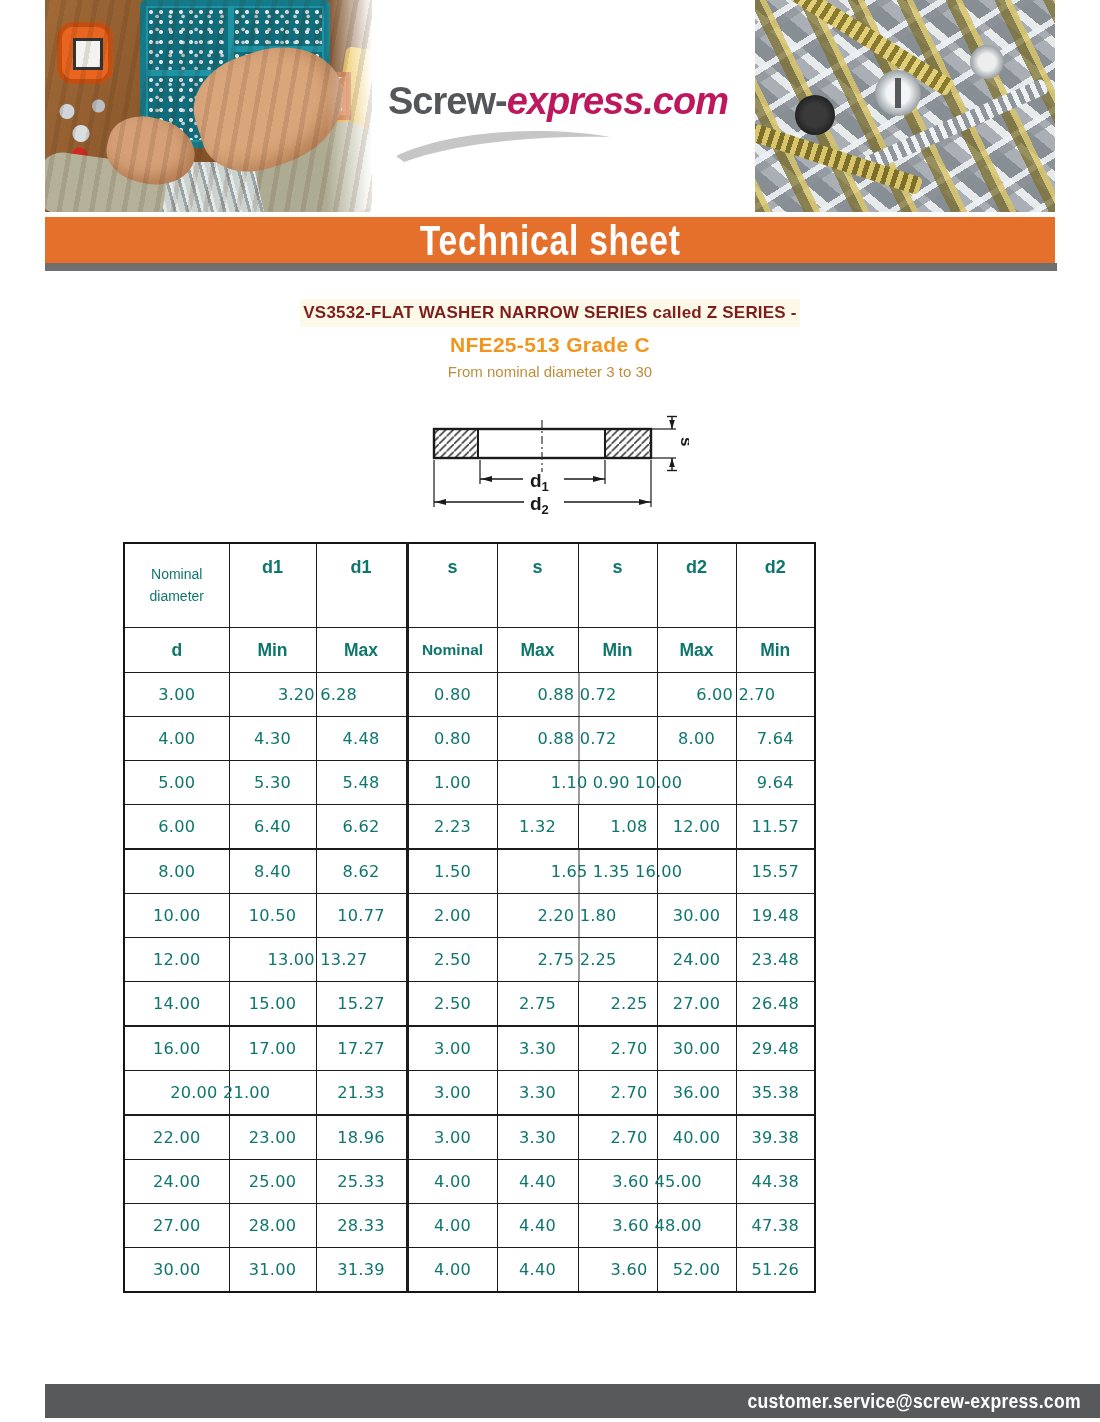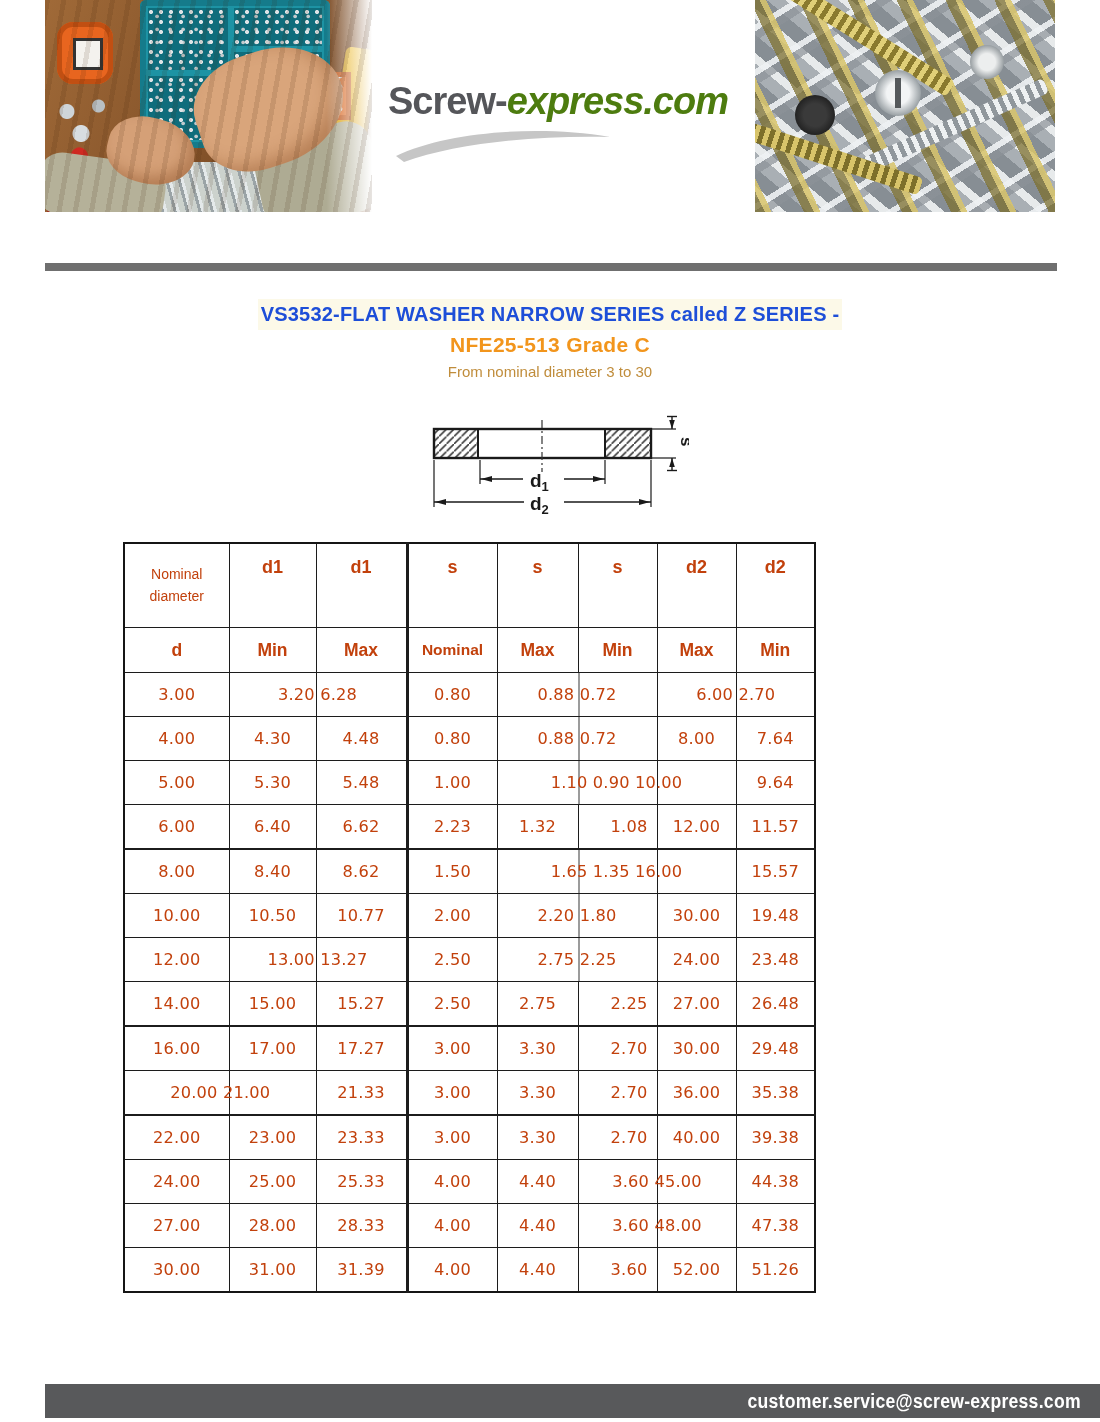--- a/index.html
+++ b/index.html
@@ -60,44 +60,44 @@
   .screwhead{position:absolute;border-radius:50%;}
   .sh1{left:120px;top:70px;width:46px;height:46px;background:radial-gradient(circle,#f2f4f5 35%,#9aa1a5 70%);}
   .sh1::after{content:"";position:absolute;left:20px;top:8px;width:6px;height:30px;background:#55595c;}
   .sh2{left:40px;top:95px;width:40px;height:40px;background:radial-gradient(circle,#3a3a3a 40%,#1f1f1f 75%);}
   .sh3{left:215px;top:45px;width:34px;height:34px;background:radial-gradient(circle,#eceeee 35%,#8d9498 75%);}
 
   
   .logo-area{position:absolute;left:372px;top:0;width:383px;height:212px;background:#fff;}
   .logo-line{position:absolute;left:16px;top:80px;white-space:nowrap;font-size:38px;font-weight:bold;letter-spacing:-1px;}
   .logo-dark{color:#55565a;}
-  .logo-orange{color:#4d7c0f;font-style:italic;}
+  .logo-orange{color:#be185d;font-style:italic;}
   .swoosh{position:absolute;left:18px;top:122px;}
 
   
   .banner{position:absolute;left:45px;top:217px;width:1010px;height:46px;background:#e4702c;
     display:flex;align-items:center;justify-content:center;}
   .banner .btxt{display:inline-block;color:#ffffff;font-weight:bold;font-size:43px;
     transform:scaleX(.78);letter-spacing:1px;white-space:nowrap;}
   .banner-strip{position:absolute;left:45px;top:263px;width:1012px;height:8px;background:#6f6f6f;}
 
   
   .t1{position:absolute;left:0;top:299px;width:1100px;text-align:center;}
-  .t1 .hl{display:inline-block;background:#fcf9e8;padding:4px 3px;color:#1d4ed8;
-    font-size:20px;font-weight:600;letter-spacing:.2px;}
+  .t1 .hl{display:inline-block;background:#fcf9e8;padding:4px 3px;color:#7f1d1d;
+    font-size:17px;font-weight:600;letter-spacing:.2px;}
   .t2{position:absolute;left:0;top:333px;width:1100px;text-align:center;color:#f2951c;
     font-size:21px;font-weight:bold;letter-spacing:.3px;}
   .t3{position:absolute;left:0;top:363px;width:1100px;text-align:center;color:#c08d3c;font-size:15px;}
 
   
   .drawing{position:absolute;left:424px;top:414px;width:265px;height:102px;}
 
   
   table.spec{position:absolute;left:123px;top:542px;border-collapse:collapse;table-layout:fixed;
-    border:2px solid #151515;color:#c2410c;}
+    border:2px solid #151515;color:#0f766e;}
   table.spec th,table.spec td{border:1.4px solid #1c1c1c;text-align:center;padding:0;}
   table.spec th{font-family:"Liberation Sans",sans-serif;}
   table.spec td{font-family:"DejaVu Sans",sans-serif;font-size:16.2px;letter-spacing:.2px;height:43px;vertical-align:middle;}
   tr.hrow0 th{height:70px;vertical-align:top;padding-top:13px;font-size:18px;}
   tr.hrow0 th.nomdia{vertical-align:middle;padding-top:0;font-size:14px;font-weight:normal;
     white-space:pre-line;line-height:1.55;}
   tr.hrow1 th{height:44px;font-size:17.5px;}
   tr.hrow1 th.nominal-s{font-size:15.5px;}
   table.spec .thickL{border-left-width:3px;}
   table.spec td.grayL{border-left:1.6px solid #9b9b9b;padding-left:23px;}
@@ -153,20 +153,23 @@
   <div class="photo photo-right">
     <div class="pr-base"></div>
     <div class="screwbar sb1"></div>
     <div class="screwbar sb2"></div>
     <div class="screwbar sb3"></div>
     <div class="screwhead sh1"></div>
     <div class="screwhead sh2"></div>
     <div class="screwhead sh3"></div>
   </div>
 
+  <div class="banner">
+    <span class="btxt">Technical sheet</span>
+  </div>
   <div class="banner-strip"></div>
 
   <div class="t1">
     <span class="hl">VS3532-FLAT WASHER NARROW SERIES called Z SERIES -</span>
   </div>
   <div class="t2">NFE25-513 Grade C</div>
   <div class="t3">From nominal diameter 3 to 30</div>
 
   <svg class="drawing" viewBox="0 0 265 102" width="265" height="102">
     <defs>
@@ -329,21 +332,21 @@
           <td>21.33</td>
           <td class="thickL">3.00</td>
           <td class="sz-s">3.30</td>
           <td class="sz-l grayL">2.70</td>
           <td>36.00</td>
           <td>35.38</td>
         </tr>
         <tr class="thickTop">
           <td>22.00</td>
           <td>23.00</td>
-          <td class="sz-s">23.33</td>
+          <td class="sz-s">18.96</td>
           <td class="thickL">3.00</td>
           <td>3.30</td>
           <td class="grayL">2.70</td>
           <td>40.00</td>
           <td>39.38</td>
         </tr>
         <tr>
           <td>24.00</td>
           <td class="sz-l">25.00</td>
           <td class="sz-s">25.33</td>

